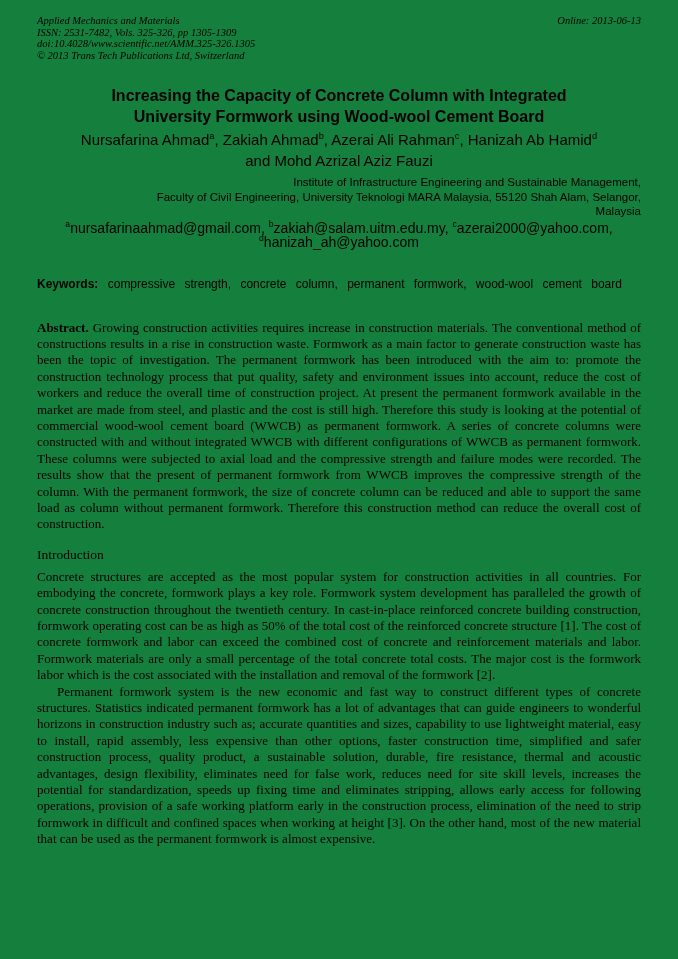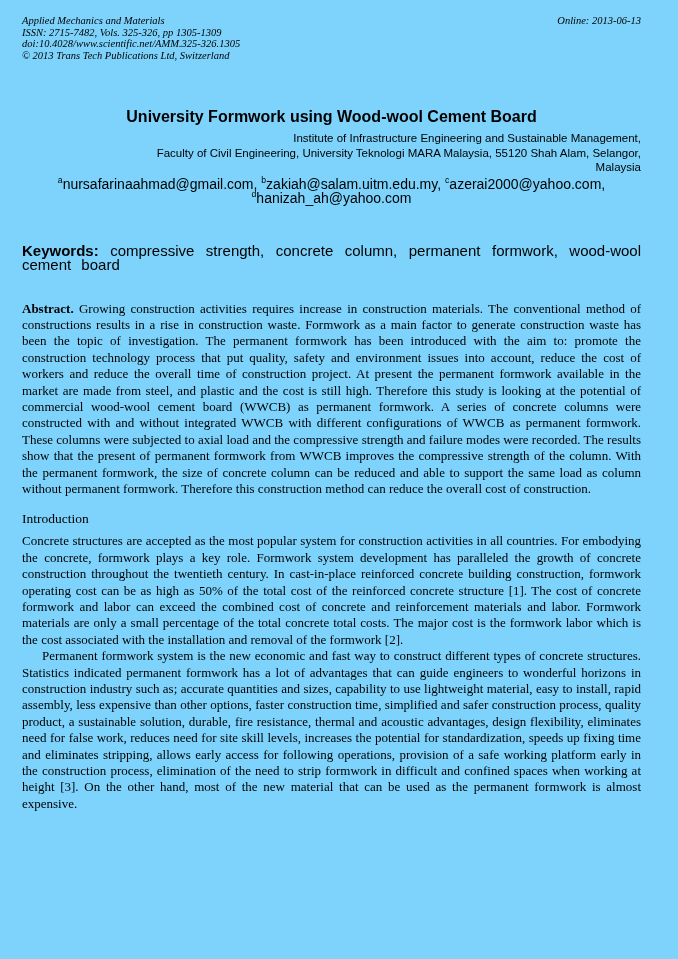--- a/index.html
+++ b/index.html
@@ -6,22 +6,22 @@
     margin: 0;
     padding: 0;
     background: #ffffff;
     color: #000000;
   }
   .page {
     position: relative;
     width: 678px;
     height: 959px;
     box-sizing: border-box;
-    padding: 15px 37px 0 22px;
-    background: #7dd3fc;
+    padding: 15px 37px 0 37px;
+    background: #15803d;
     overflow: hidden;
   }
   
   .jheader {
     display: flex;
     justify-content: space-between;
     align-items: flex-start;
     font-family: "Liberation Serif", serif;
     font-style: italic;
     font-size: 10.5px;
@@ -60,23 +60,23 @@
   }
   .emails {
     margin: 2px 0 0 0;
     font-family: "Liberation Sans", sans-serif;
     font-size: 14px;
     line-height: 14.5px;
     text-align: center;
   }
   
   .keywords {
-    margin: 38px 0 0 0;
+    margin: 27px 0 0 0;
     font-family: "Liberation Sans", sans-serif;
-    font-size: 15px;
+    font-size: 12px;
     line-height: 14px;
     text-align: justify;
     word-spacing: 6px;
   }
   .keywords .label { font-weight: bold; }
 
   
   .abstract {
     margin: 29px 0 0 0;
     font-family: "Liberation Serif", serif;
@@ -103,32 +103,36 @@
   .body-par.indent { text-indent: 20px; }
 </style>
 </head>
 <body>
 
 <div class="page">
 
   <div class="jheader">
     <div class="left">
       <div>Applied Mechanics and Materials</div>
-      <div>ISSN: 2715-7482, Vols. 325-326, pp 1305-1309</div>
+      <div>ISSN: 2531-7482, Vols. 325-326, pp 1305-1309</div>
       <div>doi:10.4028/www.scientific.net/AMM.325-326.1305</div>
       <div>© 2013 Trans Tech Publications Ltd, Switzerland</div>
     </div>
     <div class="right">Online: 2013-06-13</div>
   </div>
 
   <h1 class="title">
-    <br>
+    <span>Increasing the Capacity of Concrete Column with Integrated</span><br>
     <span>University Formwork using Wood-wool Cement Board</span>
   </h1>
 
+  <div class="authors">
+    <div>Nursafarina Ahmad<sup>a</sup>, Zakiah Ahmad<sup>b</sup>, Azerai Ali Rahman<sup>c</sup>, Hanizah Ab Hamid<sup>d</sup></div>
+    <div>and Mohd Azrizal Aziz Fauzi</div>
+  </div>
 
   <div class="affiliation">
     <div>Institute of Infrastructure Engineering and Sustainable Management,</div>
     <div>Faculty of Civil Engineering, University Teknologi MARA Malaysia, 55120 Shah Alam, Selangor,</div>
     <div>Malaysia</div>
   </div>
 
   <div class="emails">
     <div><sup>a</sup>nursafarinaahmad@gmail.com, <sup>b</sup>zakiah@salam.uitm.edu.my, <sup>c</sup>azerai2000@yahoo.com,</div>
     <div><sup>d</sup>hanizah_ah@yahoo.com</div>

